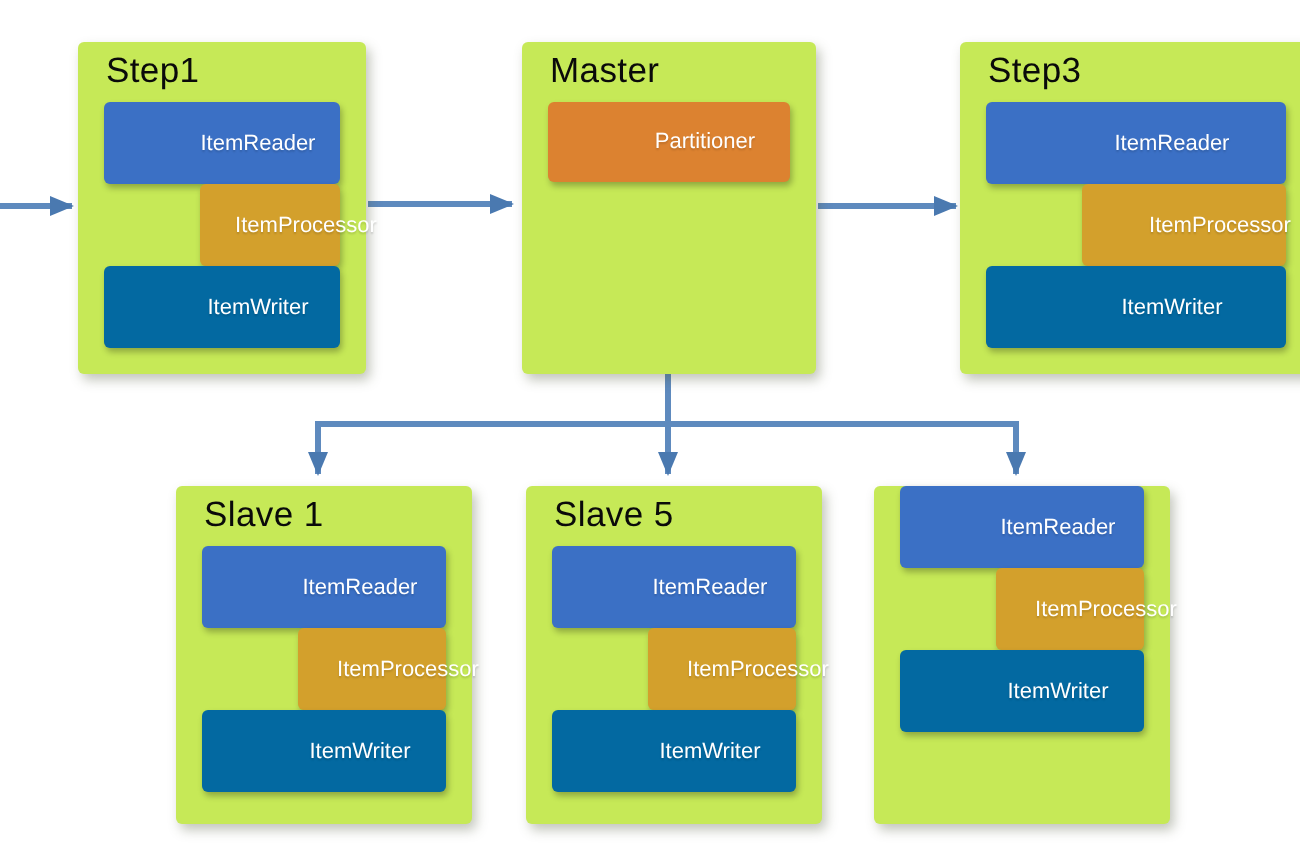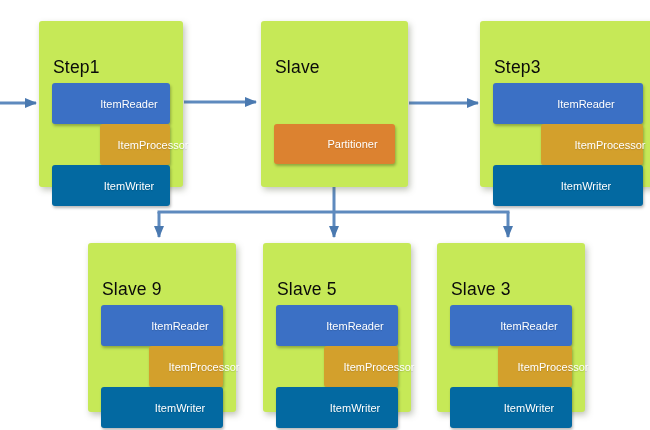--- a/index.html
+++ b/index.html
@@ -16,37 +16,36 @@
     box-sizing:border-box;
     box-shadow:2px 3px 6px rgba(80,90,60,0.35);
   }
   .node-title {
     font-size:17.5px;
     line-height:19px;
     padding:5px 1px 6px;
     color:#0a0a0a;
     letter-spacing:0.2px;
     white-space:nowrap;
-    margin-top:32px;
   }
   .comp {
     height:41px;
     display:flex; align-items:center; justify-content:center;
     color:#ffffff;
     font-size:11px;
     border-radius:3px;
     box-shadow:1px 2px 3px rgba(0,0,0,0.28);
     text-shadow:0 1px 1px rgba(0,0,0,0.15);
     white-space:nowrap;
     padding-left:36px;
   }
   .comp.reader      { background:#3b70c5; }
   .comp.processor   { background:#d3a02c;margin-left:48px; }
   .comp.writer      { background:#0369a1; }
-  .comp.partitioner { background:#dc8230; height:40px; margin-top:41px; }
+  .comp.partitioner { background:#dc8230; height:40px; }
   .arrows { position:absolute; left:0; top:0; pointer-events:none; }
 </style>
 </head>
 <body>
 
 <div class="canvas">
 
   <svg class="arrows" width="650" height="430">
     <defs>
       <marker id="ah" markerUnits="userSpaceOnUse" markerWidth="13" markerHeight="11" refX="11" refY="5" orient="auto">
@@ -63,45 +62,44 @@
   </svg>
 
   <div class="node" style="left:39px;top:21px;width:144px;height:166px">
     <div class="node-title">Step1</div>
     <div class="comp reader">ItemReader</div>
     <div class="comp processor">ItemProcessor</div>
     <div class="comp writer">ItemWriter</div>
   </div>
 
   <div class="node" style="left:261px;top:21px;width:147px;height:166px">
-    <div class="node-title">Slave</div>
+    <div class="node-title">Master</div>
     <div class="comp partitioner">Partitioner</div>
   </div>
 
   <div class="node" style="left:480px;top:21px;width:176px;height:166px">
     <div class="node-title">Step3</div>
     <div class="comp reader">ItemReader</div>
     <div class="comp processor">ItemProcessor</div>
     <div class="comp writer">ItemWriter</div>
   </div>
 
   <div class="node" style="left:88px;top:243px;width:148px;height:169px">
-    <div class="node-title">Slave 9</div>
+    <div class="node-title">Slave 1</div>
     <div class="comp reader">ItemReader</div>
     <div class="comp processor">ItemProcessor</div>
     <div class="comp writer">ItemWriter</div>
   </div>
 
   <div class="node" style="left:263px;top:243px;width:148px;height:169px">
     <div class="node-title">Slave 5</div>
     <div class="comp reader">ItemReader</div>
     <div class="comp processor">ItemProcessor</div>
     <div class="comp writer">ItemWriter</div>
   </div>
 
   <div class="node" style="left:437px;top:243px;width:148px;height:169px">
-    <div class="node-title">Slave 3</div>
     <div class="comp reader">ItemReader</div>
     <div class="comp processor">ItemProcessor</div>
     <div class="comp writer">ItemWriter</div>
   </div>
 
 </div>
 
 </body></html>

